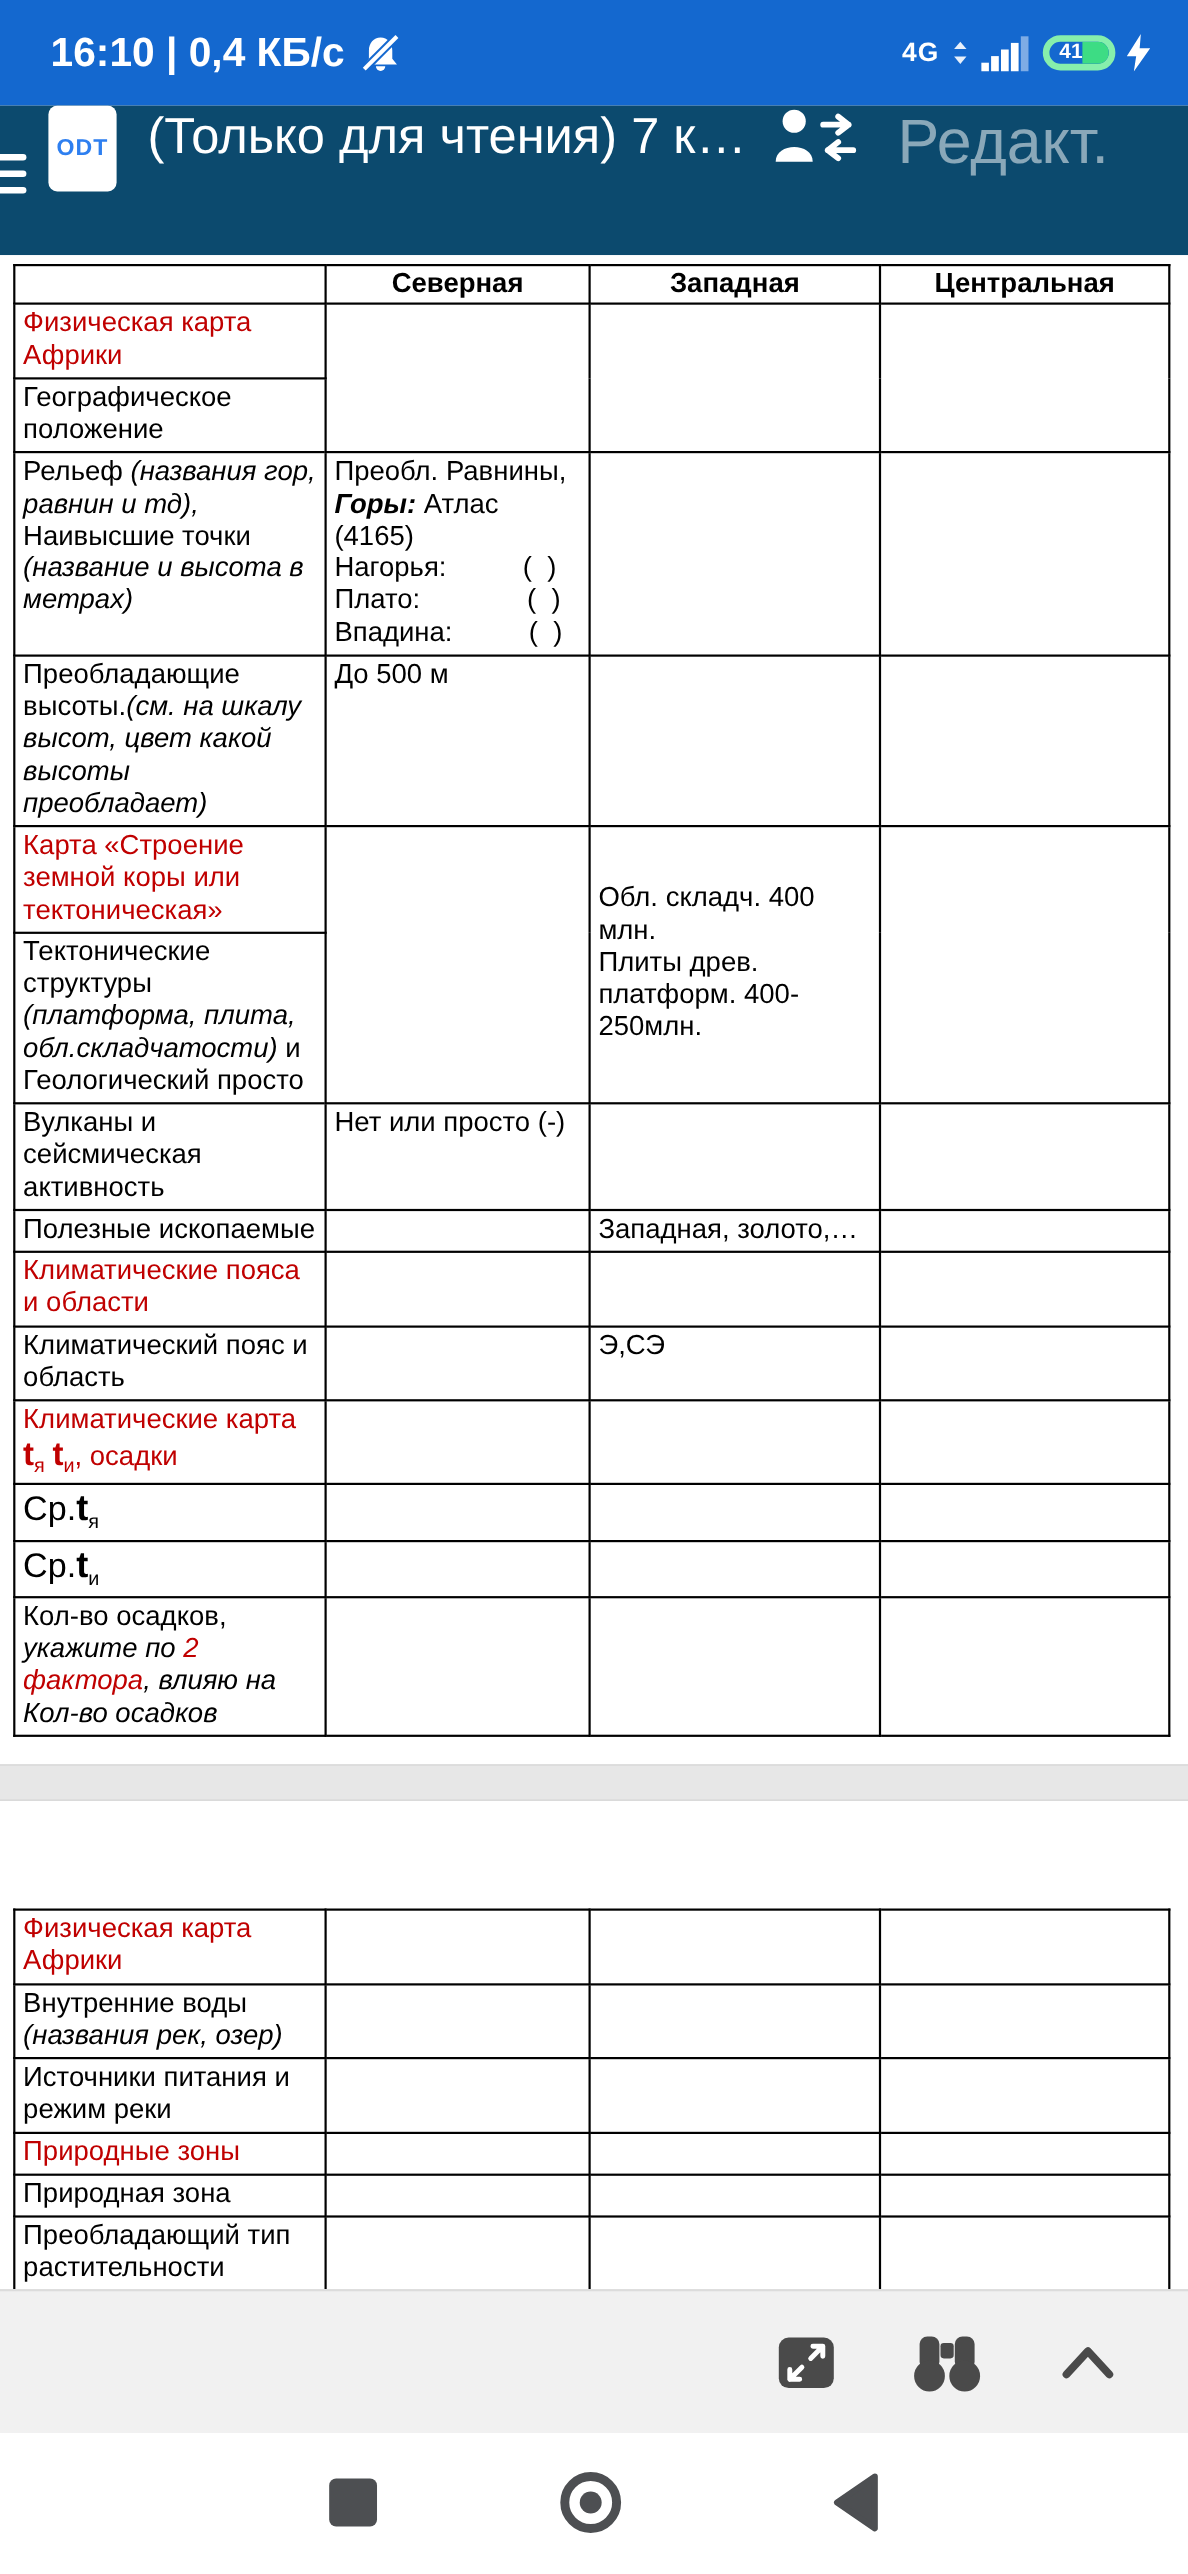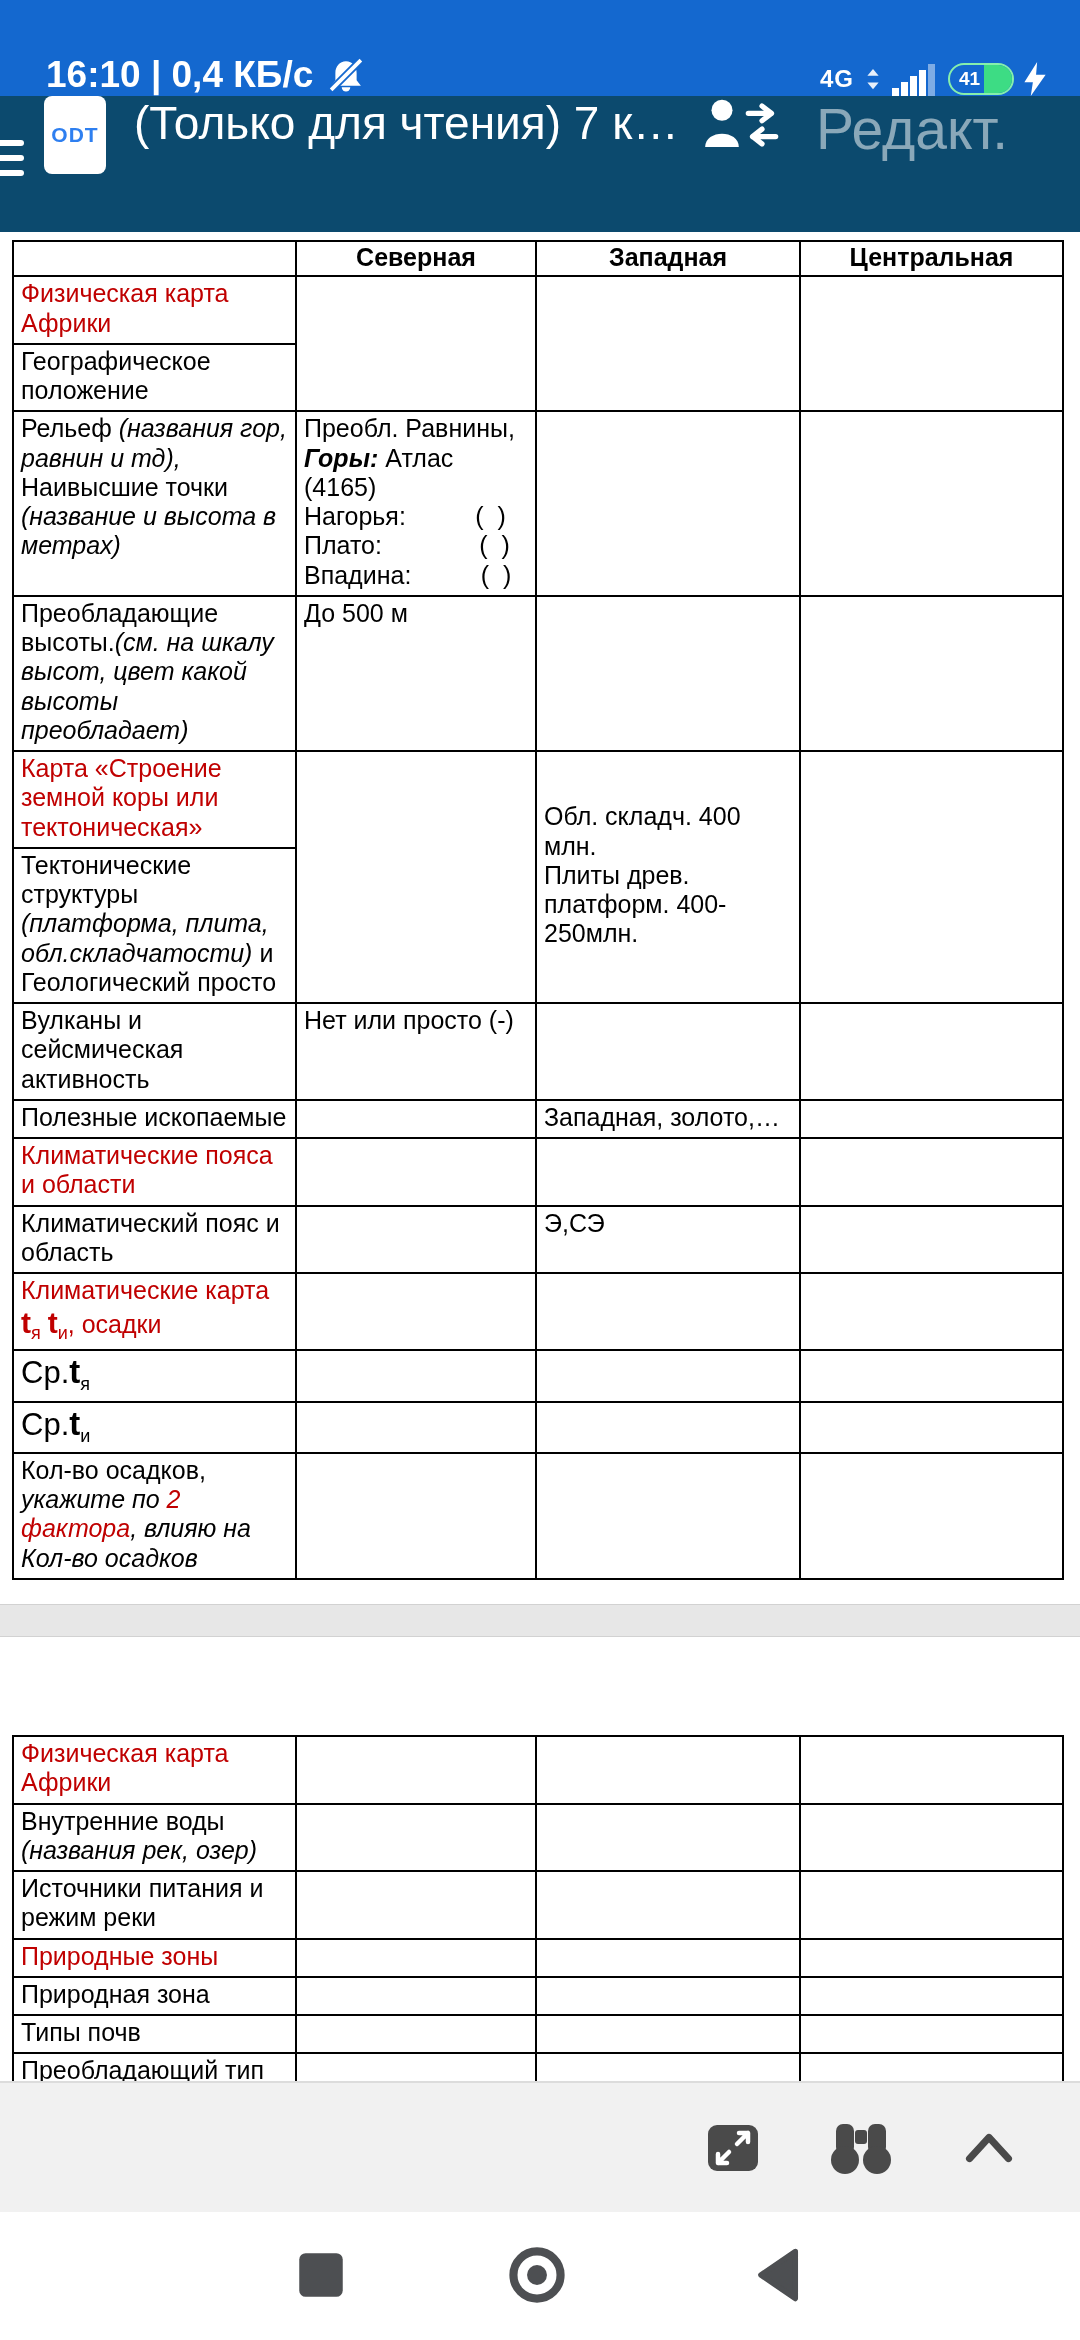--- a/index.html
+++ b/index.html
@@ -1,26 +1,26 @@
 <!DOCTYPE html>
 <html><head>
 <meta charset="utf-8">
 <style>
   * { margin:0; padding:0; box-sizing:border-box; }
   html,body { width:1080px; height:2340px; overflow:hidden; background:#fff;
               font-family:"Liberation Sans", sans-serif; }
 
   
   .status-bar { position:absolute; top:0; left:0; width:1080px; height:96px;
-    background:#1468cf; color:#fff; display:flex; align-items:flex-end;
+    background:#1468cf; color:#fff; display:flex; align-items:center;
     justify-content:space-between; padding:0 34px 0 46px; }
   .sb-left { display:flex; align-items:center; gap:16px; font-size:37px; font-weight:700; }
   .sb-right { display:flex; align-items:center; gap:10px; }
   .net-label { font-size:24px; font-weight:700; letter-spacing:1px; }
-  .battery { position:relative; width:66px; height:32px; border:2px solid #86efac;
+  .battery { position:relative; width:66px; height:32px; border:6px solid #86efac;
     border-radius:16px; overflow:hidden; }
   .battery-fill { position:absolute; right:0; top:0; height:100%; width:45%;
     background:#3ddc84; }
   .battery-text { position:absolute; left:9px; top:50%; transform:translateY(-52%);
     font-size:19px; font-weight:700; color:#fff; z-index:2; }
 
   
   .app-header { position:absolute; top:96px; left:0; width:1080px; height:136px;
     background:#0c4a6e; display:flex; align-items:flex-start; color:#fff; overflow:hidden;
     padding-left:44px; }
@@ -288,26 +288,20 @@
       <td></td>
       <td></td>
     </tr>
     <tr>
       <td>Природная зона</td>
       <td></td>
       <td></td>
       <td></td>
     </tr>
     <tr>
-      <td>Типы почв</td>
-      <td></td>
-      <td></td>
-      <td></td>
-    </tr>
-    <tr>
       <td>Преобладающий тип растительности</td>
       <td></td>
       <td></td>
       <td></td>
     </tr>
   </tbody>
     </table>
 </div>
 
 <div class="bottom-toolbar">

